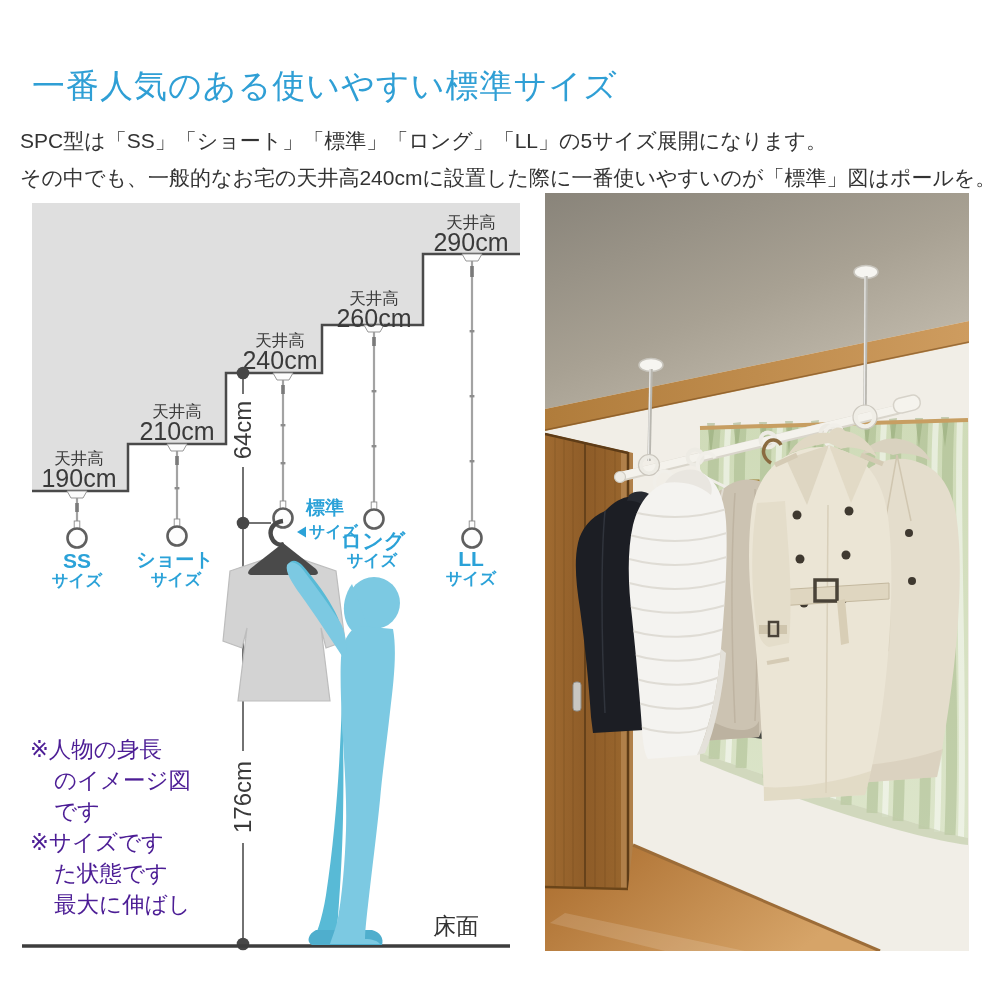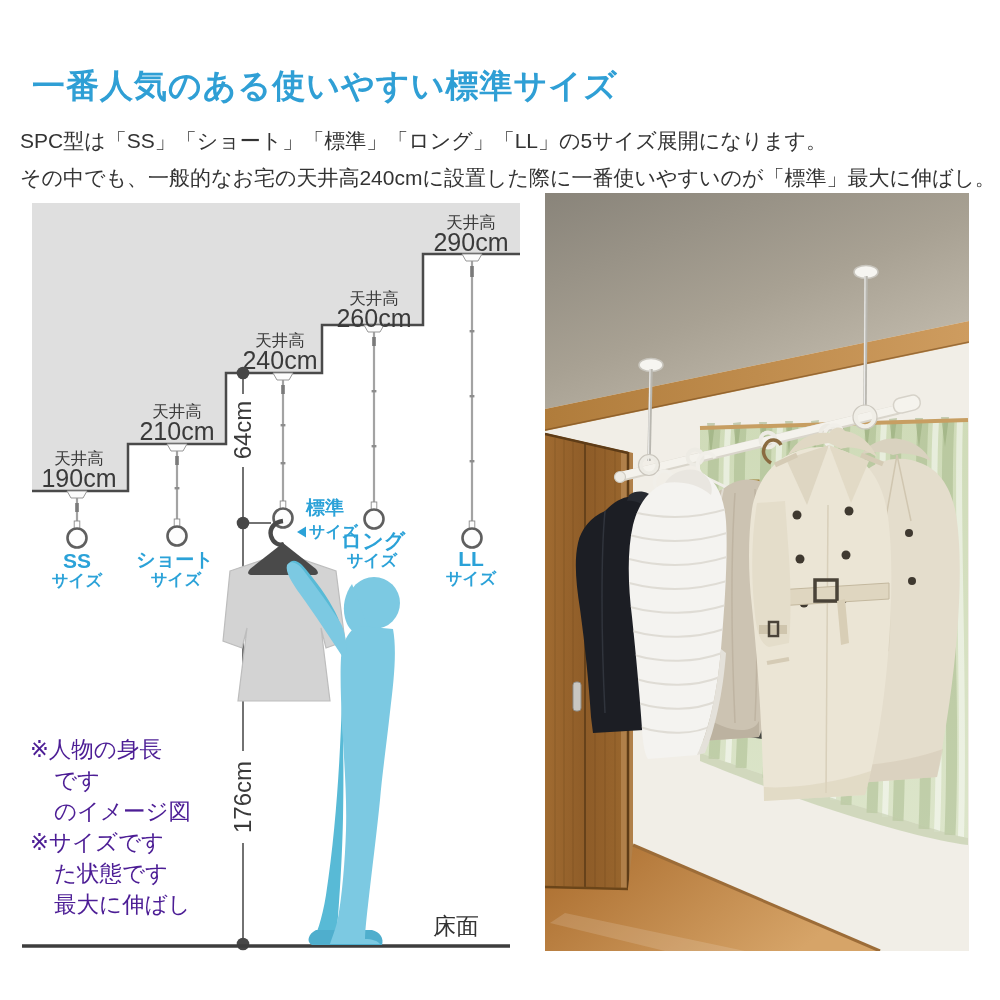--- a/index.html
+++ b/index.html
@@ -1,18 +1,18 @@
 <!DOCTYPE html>
 <html><head>
 <meta charset="utf-8">
 <style>
   html,body{margin:0;padding:0;background:#fff;}
   body{width:1000px;height:1000px;position:relative;overflow:hidden;
        font-family:"Liberation Sans","DejaVu Sans",sans-serif;color:#333;}
-  .title{position:absolute;left:32px;top:42px;font-size:33px;font-weight:bold;
+  .title{position:absolute;left:32px;top:42px;font-size:33px;font-weight:normal;
          color:#2F9FD5;letter-spacing:1px;white-space:nowrap;}
   .intro{position:absolute;left:20px;top:106px;font-size:21px;line-height:37px;
          color:#333;white-space:nowrap;letter-spacing:0;margin-top:16px;}
   .notes{position:absolute;left:30px;top:734px;font-size:22.5px;line-height:31px;
          color:#4c1d95;}
   .note-indent{padding-left:24px;}
   svg text{font-family:"Liberation Sans","DejaVu Sans",sans-serif;}
   .ceil-small{font-size:16.5px;fill:#3A3A3A;}
   .ceil-big{font-size:25px;fill:#3A3A3A;}
   .size-l1{font-size:21px;fill:#2BA2D8;font-weight:600;}
@@ -20,21 +20,21 @@
   .size-l2{font-size:16.5px;fill:#2BA2D8;font-weight:600;}
   .measure{font-size:24px;fill:#3A3A3A;paint-order:stroke;stroke:#fff;stroke-width:9px;}
   .floorlab{font-size:23px;fill:#333;}
 </style>
 </head>
 <body>
 
 <h1 class="title">一番人気のある使いやすい標準サイズ</h1>
 <div class="intro">
   <div>SPC型は「SS」「ショート」「標準」「ロング」「LL」の5サイズ展開になります。</div>
-  <div>その中でも、一般的なお宅の天井高240cmに設置した際に一番使いやすいのが「標準」最大に伸ばし。</div>
+  <div>その中でも、一般的なお宅の天井高240cmに設置した際に一番使いやすいのが「標準」図はポールを。</div>
 </div>
 
 <svg style="position:absolute;left:20px;top:195px" width="500" height="760" viewBox="20 195 500 760">
 
   <polygon fill="#DFDFDF" points="32,203 520,203 520,254 423,254 423,325 322,325 322,373 226,373 226,444 128,444 128,491 32,491"></polygon>
   <path fill="none" stroke="#4A4A4A" stroke-width="2.5" d="M32,491 H128 V444 H226 V373 H322 V325 H423 V254 H520"></path>
 
   <g>
     <line x1="77" y1="498" x2="77" y2="527" stroke="#A3A3A3" stroke-width="2.2"></line>
     <rect x="75.2" y="503" width="3.6" height="9" fill="#7A7A7A"></rect>
@@ -138,22 +138,22 @@
 
   <g>
     <text class="size-l1s" text-anchor="middle" x="325" y="514">標準</text>
     <polygon points="297,532 306,526.5 306,537.5" fill="#2BA2D8"></polygon>
     <text class="size-l2" text-anchor="start" x="309" y="537" style="font-size:16px">サイズ</text>
   </g>
 </svg>
 
 <div class="notes">
   <div>※人物の身長</div>
+  <div class="note-indent">のイメージ図</div>
   <div class="note-indent">です</div>
-  <div class="note-indent">のイメージ図</div>
   <div>※サイズです</div>
   <div class="note-indent">た状態です</div>
   <div class="note-indent">最大に伸ばし</div>
 </div>
 
 <svg style="position:absolute;left:545px;top:193px" width="424" height="758" viewBox="0 0 424 758">
   <defs>
     <linearGradient id="gCeil" x1="0" y1="0" x2="0.75" y2="1">
       <stop offset="0" stop-color="#89847A"></stop>
         <stop offset="0.55" stop-color="#A8A193"></stop>

